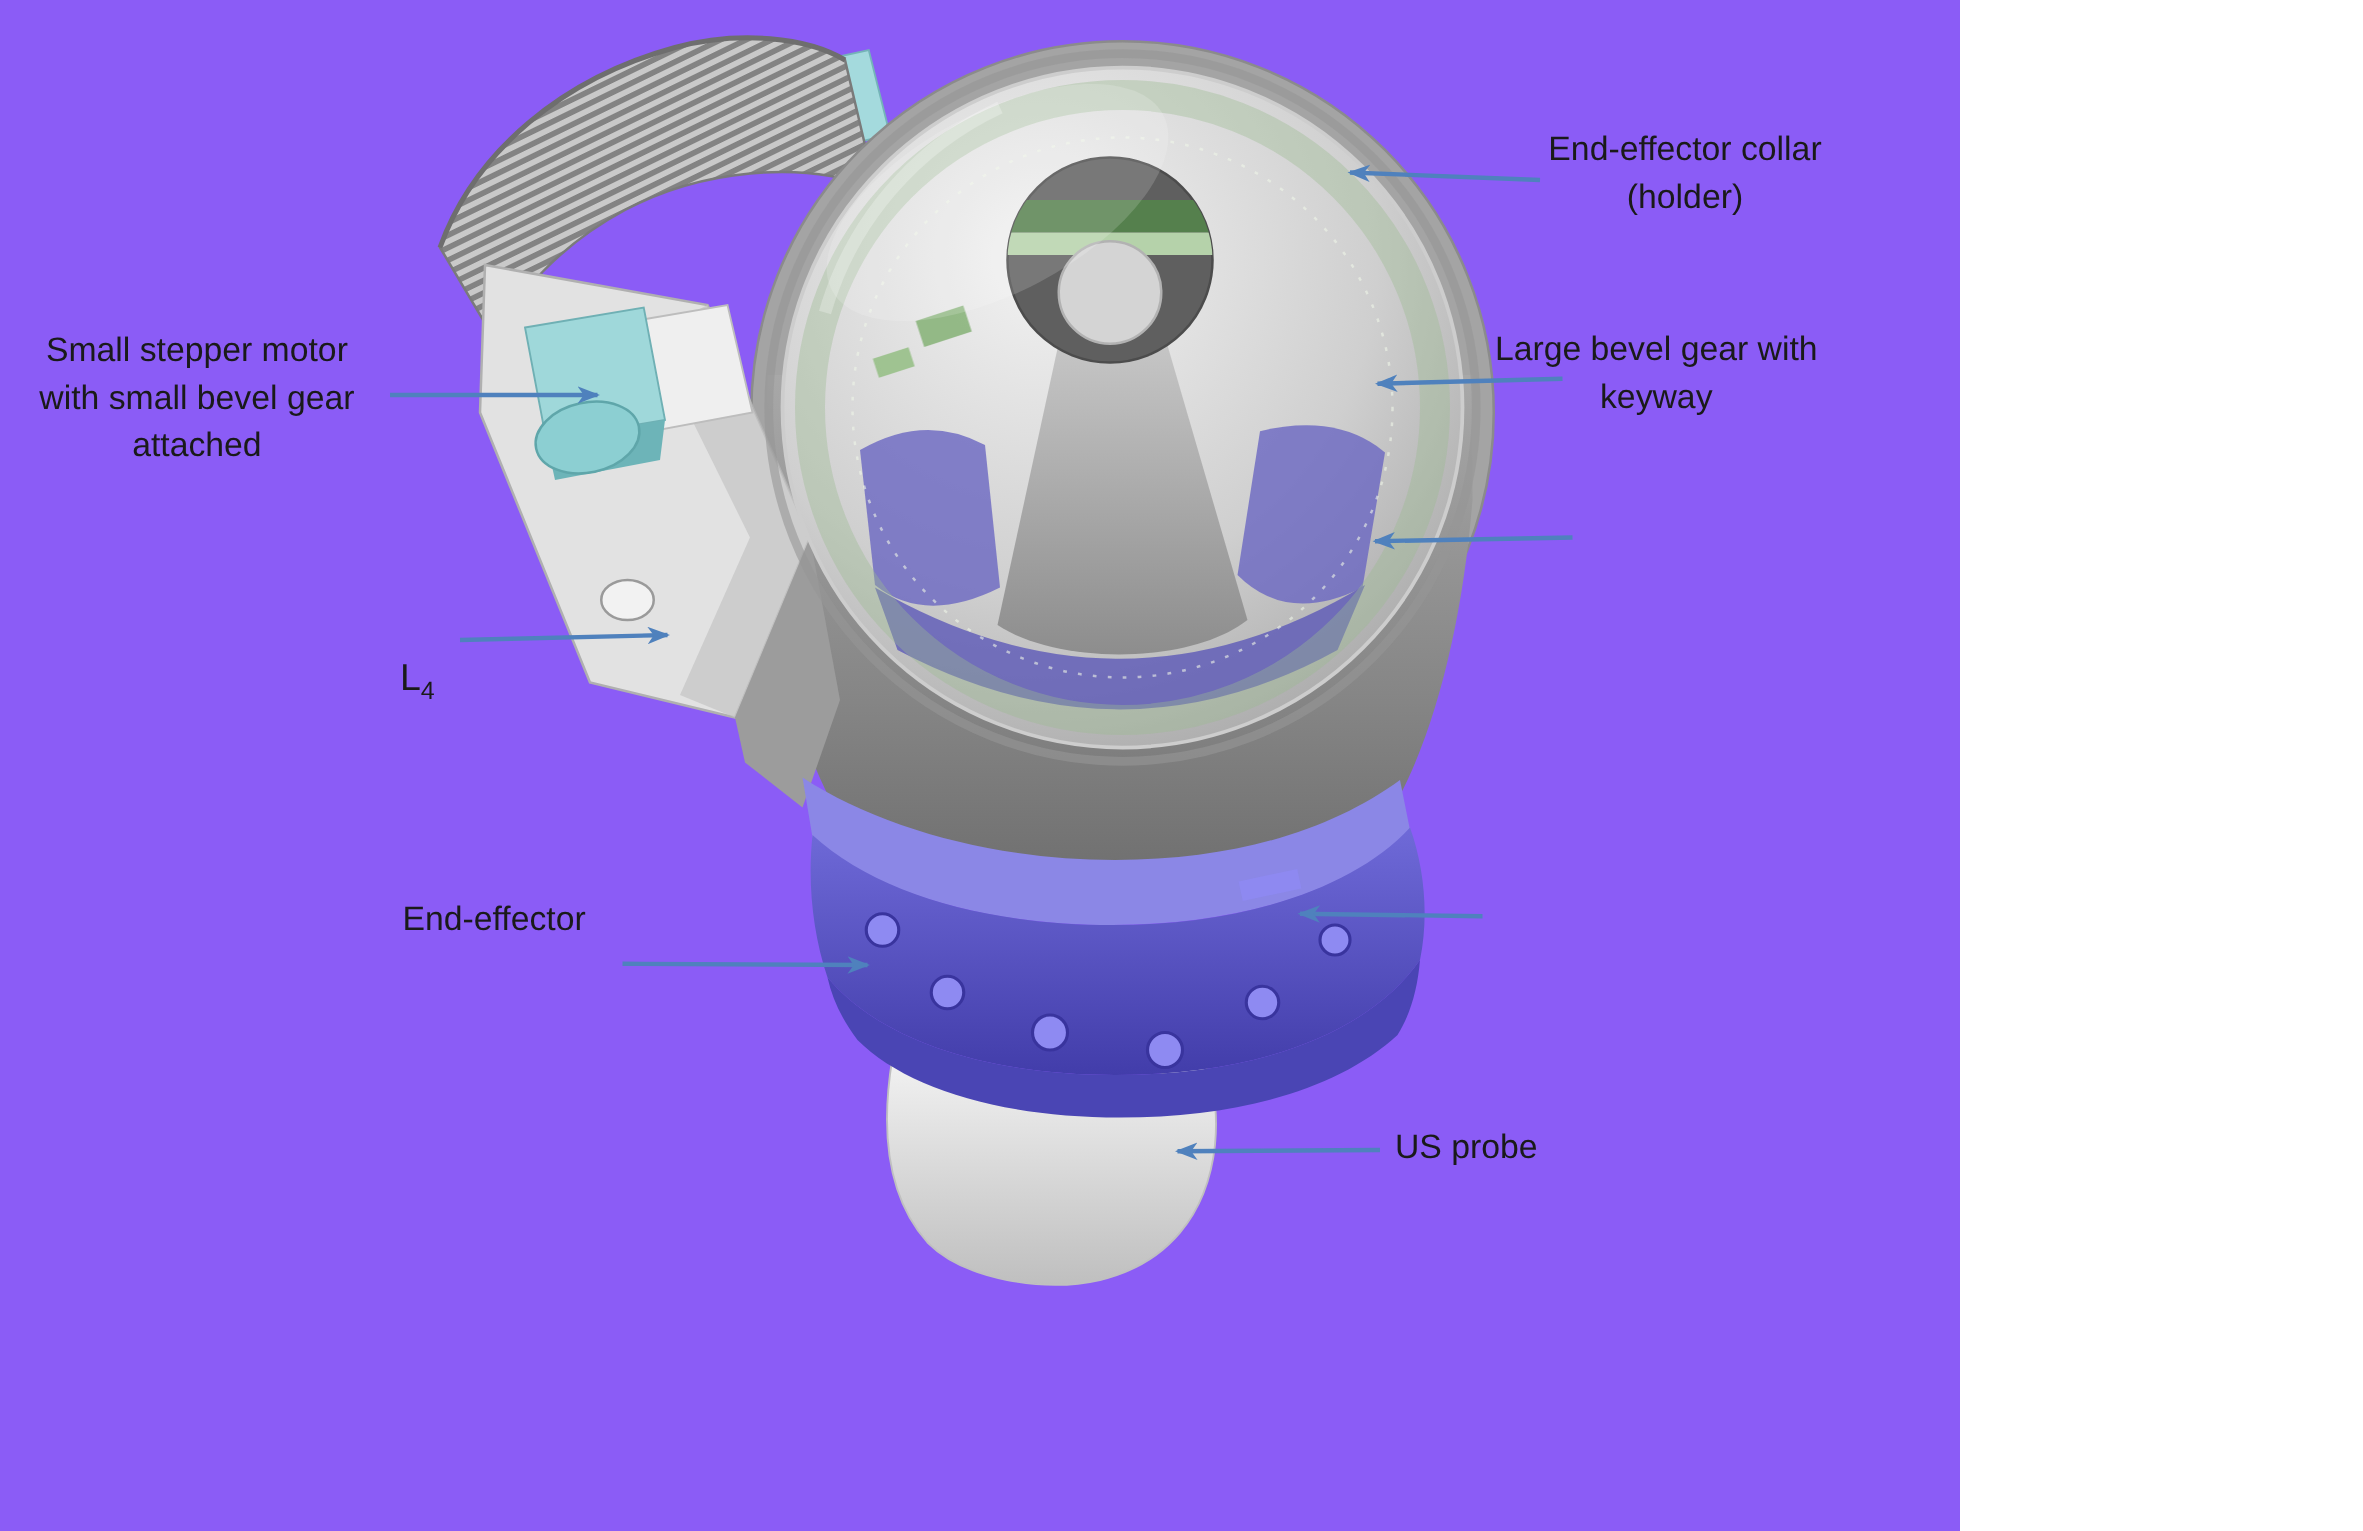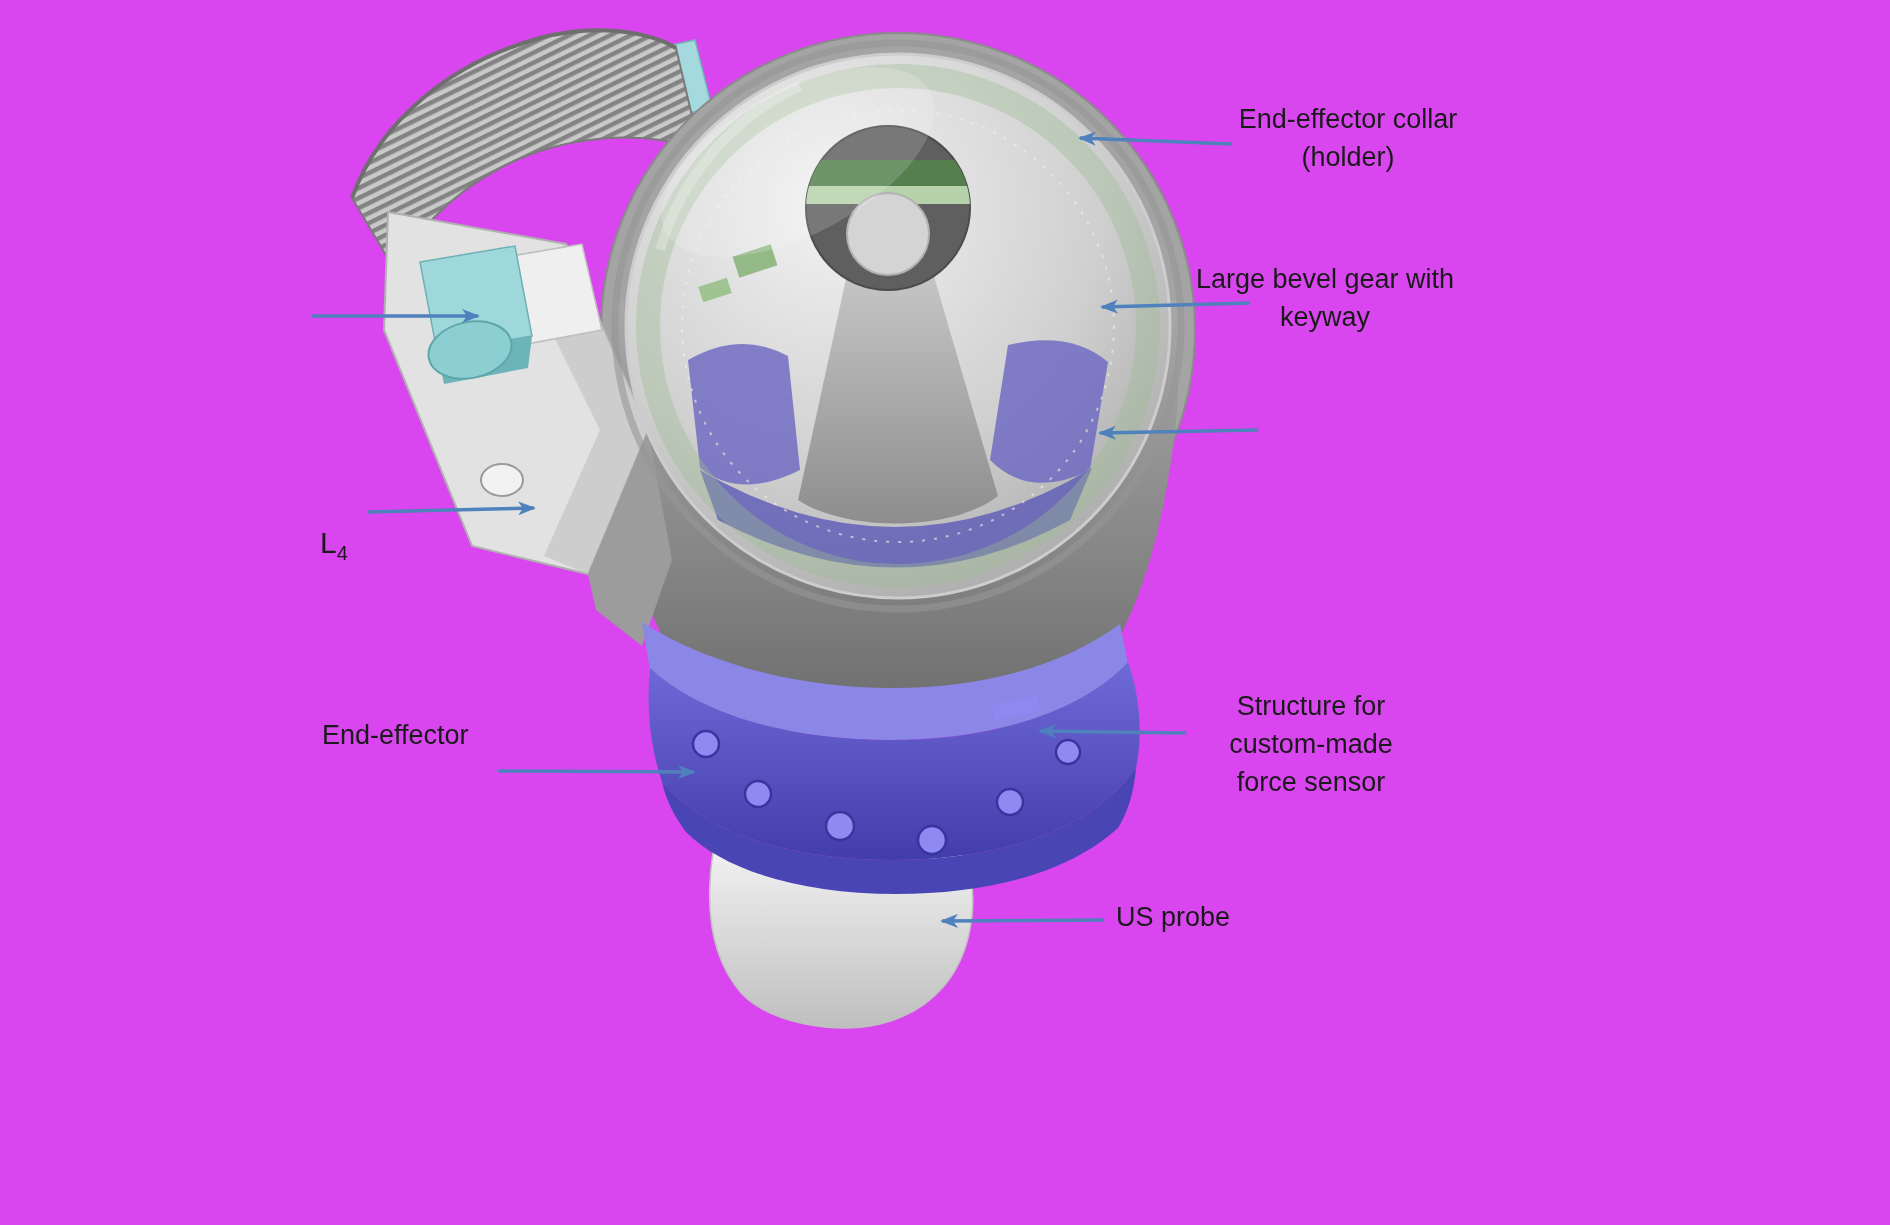--- a/index.html
+++ b/index.html
@@ -1,19 +1,19 @@
 <!DOCTYPE html>
 <html><head>
 <meta charset="utf-8">
 <style>
   html,body{margin:0;padding:0;background:#ffffff;}
   .stage{
     position:relative;
-    width:1890px;height:1225px;
-    background:#d946ef;
+    width:1568px;height:1225px;
+    background:#8b5cf6;
     overflow:hidden;
     font-family:"Liberation Sans", sans-serif;
   }
   .scene{position:absolute;left:0;top:0;}
   .label{
     position:absolute;
     color:#1a1a1a;
     font-size:27px;
     line-height:38px;
     text-align:center;
@@ -147,26 +147,26 @@
     </g>
   </svg>
 
   <div class="label" style="left:1168px;top:100px;width:360px;">End-effector collar
 (holder)</div>
 
   <div class="label" style="left:1145px;top:260px;width:360px;">Large bevel gear with
 keyway</div>
 
 
-  <div class="label" style="left:1191px;top:687px;width:240px;">Structure for
-custom-made
-force sensor</div>
 
   <div class="label left-align" style="left:1116px;top:898px;">US probe</div>
 
+  <div class="label" style="left:5px;top:261px;width:305px;">Small stepper motor
+with small bevel gear
+attached</div>
 
   <div class="label left-align l4" style="left:320px;top:492px;">
     <span>L</span><span class="sub">4</span>
   </div>
 
   <div class="label left-align" style="left:322px;top:716px;">End-effector</div>
 
 </div>
 
 </body></html>

